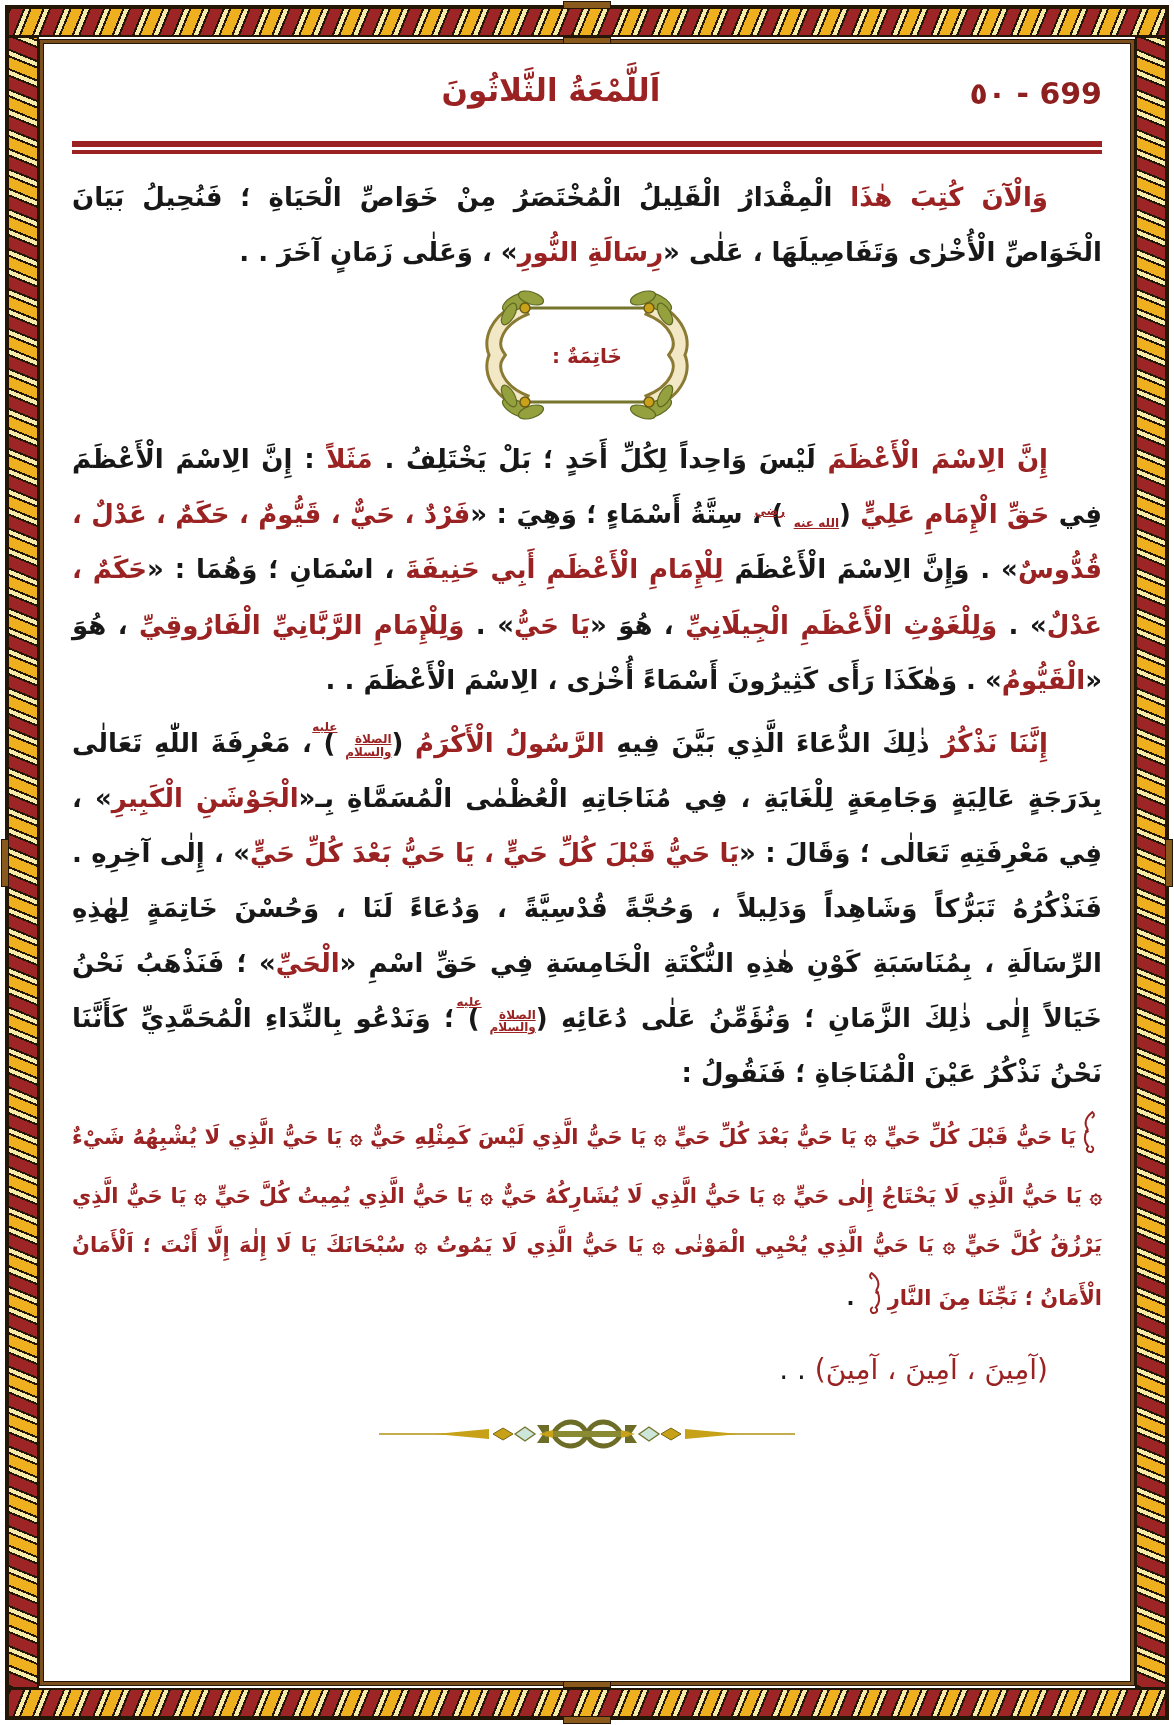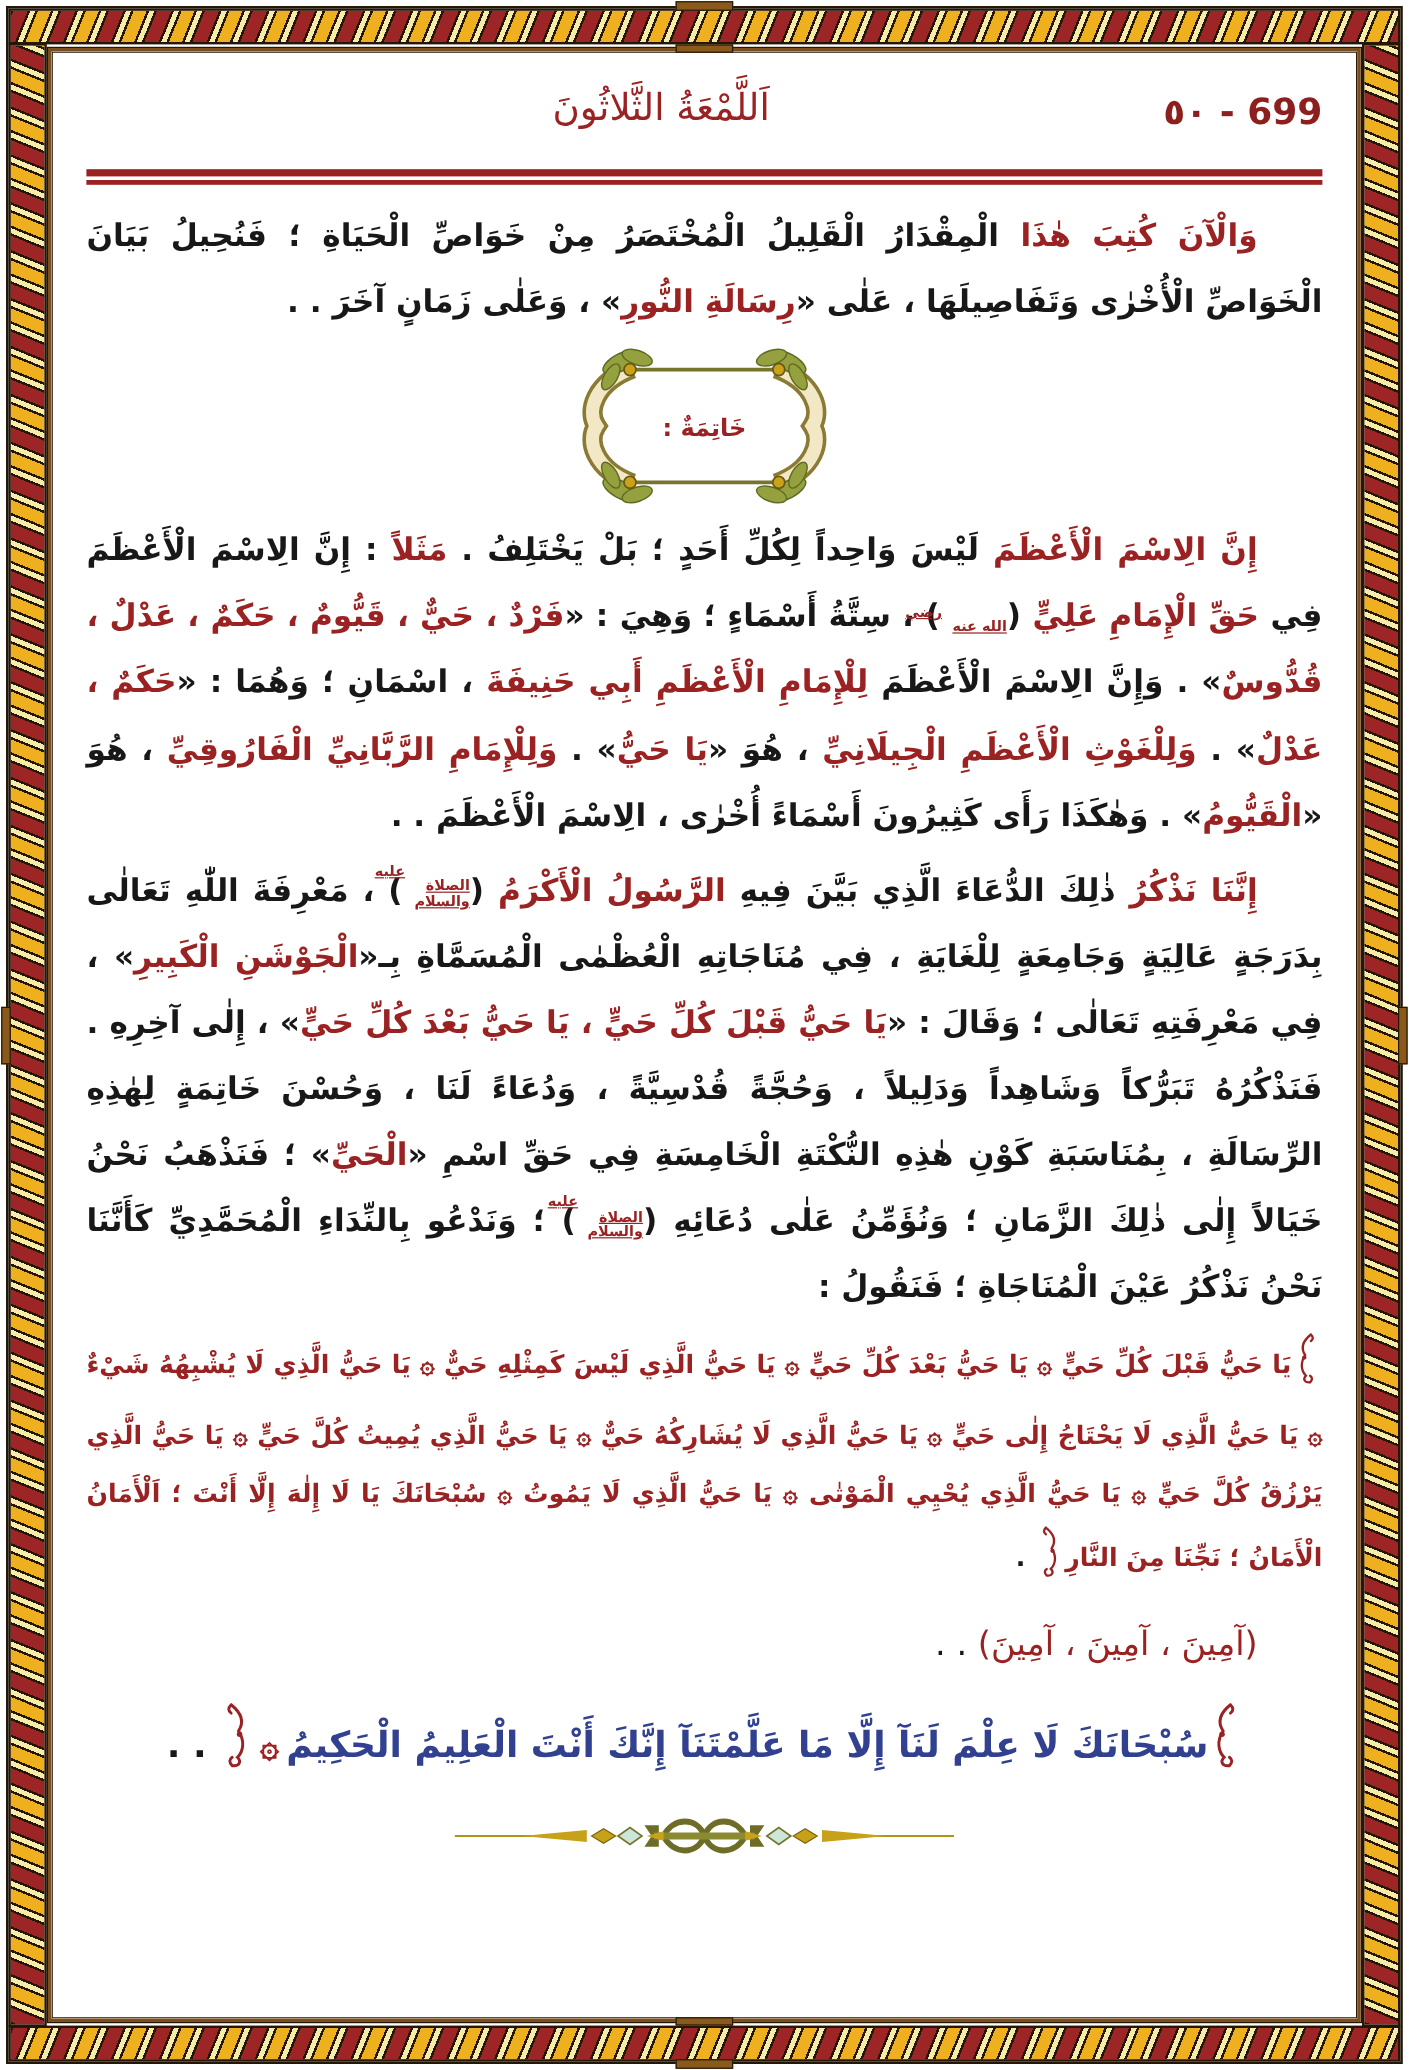--- a/index.html
+++ b/index.html
@@ -40,21 +40,21 @@
   .f-inner{position:absolute;inset:40px;border:3px solid var(--brown);
     box-shadow:0 0 0 1px var(--line-dark), inset 0 0 0 1px var(--line-dark);pointer-events:none;}
   .tick{position:absolute;background:#8a5a1c;border:1px solid var(--line-dark);}
   .tick-h{width:46px;height:6px;left:50%;transform:translateX(-50%);}
   .tick-v{height:46px;width:6px;top:50%;transform:translateY(-50%);}
 
   
   .content{position:absolute;inset:44px;padding:22px 28px 6px;box-sizing:border-box;overflow:hidden;}
   .header{position:relative;height:60px;margin-top:6px;}
   .page-numbers{position:absolute;right:0;top:4px;font-size:30px;font-weight:bold;color:#8e1f1f;letter-spacing:2px;}
-  .page-title{position:absolute;left:46.5%;transform:translateX(-50%);top:0;font-size:31px;font-weight:normal;color:var(--red);white-space:nowrap;}
+  .page-title{position:absolute;left:46.5%;transform:translateX(-50%);top:0;font-size:31px;font-weight:bold;color:var(--red);white-space:nowrap;}
   .double-rule{height:3px;border-top:6px solid var(--red);border-bottom:4px solid var(--red);margin:9px 0 16px;}
 
   .body{font-size:26px;font-weight:bold;color:var(--ink);line-height:2.12;text-align:justify;margin:4px 0 8px;}
   .indent{text-indent:54px;}
   .run-r{color:var(--red);}
   .run-k{color:var(--ink);}
   .run-b{color:var(--blue);}
   .run-h{display:inline-block;font-size:12px;line-height:1.05;width:56px;
          vertical-align:-4px;color:var(--red);font-weight:bold;white-space:normal;text-decoration:underline;}
 
@@ -154,27 +154,20 @@
     <p class="prayer"><span class="bracket"><svg width="22" height="44" viewBox="0 0 22 64">
             <use href="#ob"></use>
           </svg></span><span><span class="run-r">يَا حَيُّ قَبْلَ كُلِّ حَيٍّ ۞ يَا حَيُّ بَعْدَ كُلِّ حَيٍّ ۞ يَا حَيُّ الَّذِي لَيْسَ كَمِثْلِهِ حَيٌّ ۞ يَا حَيُّ الَّذِي لَا يُشْبِهُهُ شَيْءٌ ۞ يَا حَيُّ الَّذِي لَا يَحْتَاجُ إِلٰى حَيٍّ ۞ يَا حَيُّ الَّذِي لَا يُشَارِكُهُ حَيٌّ ۞ يَا حَيُّ الَّذِي يُمِيتُ كُلَّ حَيٍّ ۞ يَا حَيُّ الَّذِي يَرْزُقُ كُلَّ حَيٍّ ۞ يَا حَيُّ الَّذِي يُحْيِي الْمَوْتٰى ۞ يَا حَيُّ الَّذِي لَا يَمُوتُ ۞ سُبْحَانَكَ يَا لَا إِلٰهَ إِلَّا أَنْتَ ؛ اَلْأَمَانُ الْأَمَانُ ؛ نَجِّنَا مِنَ النَّارِ</span></span><span class="bracket"><svg width="22" height="44" viewBox="0 0 22 64">
             <g transform="translate(22,0) scale(-1,1)">
               <use href="#ob"></use>
             </g>
           </svg></span><span class="run-k"> .</span></p>
 
     <p class="amin"><span class="run-r">(آمِينَ ، آمِينَ ، آمِينَ)</span><span class="run-k"> . .</span></p>
 
-    <p class="verse"><span class="bracket"><svg width="24" height="56" viewBox="0 0 22 64">
-            <use href="#ob"></use>
-          </svg></span><span class="run-b">سُبْحَانَكَ لَا عِلْمَ لَنَآ إِلَّا مَا عَلَّمْتَنَآ إِنَّكَ أَنْتَ الْعَلِيمُ الْحَكِيمُ</span><span class="rosette">۞</span><span class="bracket"><svg width="24" height="56" viewBox="0 0 22 64">
-            <g transform="translate(22,0) scale(-1,1)">
-              <use href="#ob"></use>
-            </g>
-          </svg></span><span class="after"> . .</span></p>
 
     <div class="divider">
       <svg width="420" height="44" viewBox="0 0 420 44" aria-hidden="true">
         <line x1="2" y1="22" x2="96" y2="22" stroke="#b09215" stroke-width="1.6"></line>
         <line x1="324" y1="22" x2="418" y2="22" stroke="#b09215" stroke-width="1.6"></line>
         <polygon points="58,22 112,17 112,27" fill="#c7a218"></polygon>
         <polygon points="362,22 308,17 308,27" fill="#c7a218"></polygon>
         <polygon points="116,22 126,16 136,22 126,28" fill="#c7a218" stroke="#7a6410" stroke-width="1"></polygon>
         <polygon points="284,22 294,16 304,22 294,28" fill="#c7a218" stroke="#7a6410" stroke-width="1"></polygon>
         <polygon points="138,22 148,15 158,22 148,29" fill="#cde6da" stroke="#75752c" stroke-width="1.4"></polygon>

